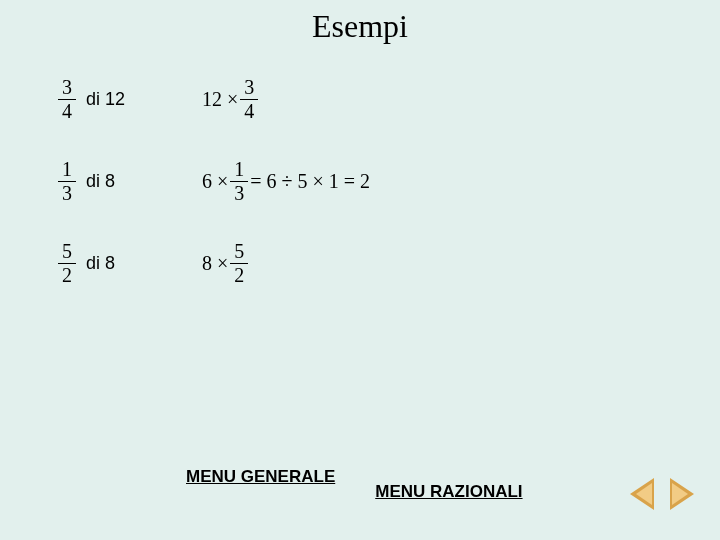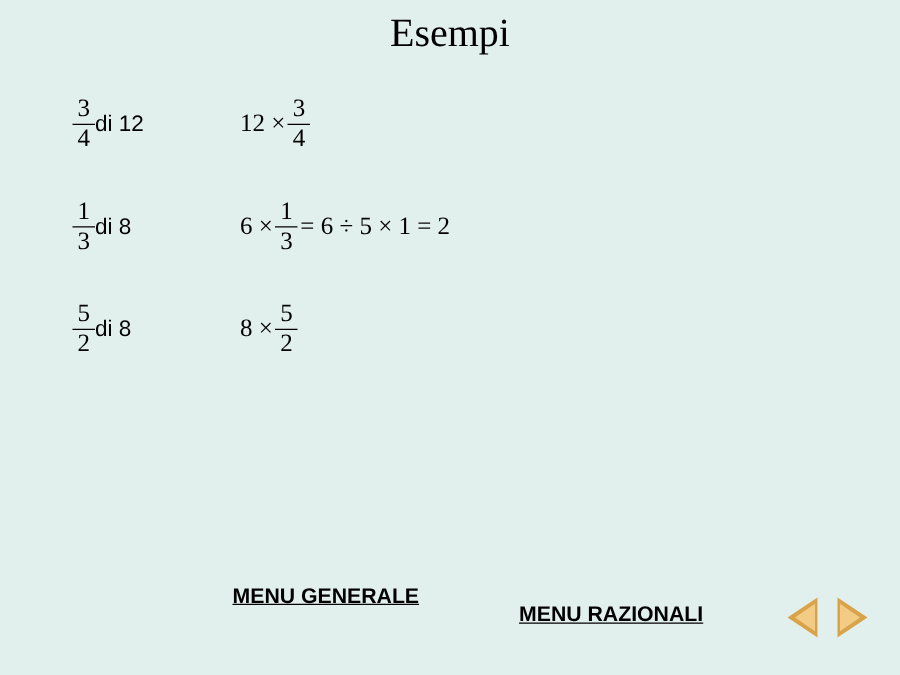--- a/index.html
+++ b/index.html
@@ -38,20 +38,21 @@
     width: 18px;
   }
   .frac .bar {
     width: 100%;
     height: 1px;
     background: #000;
     margin: 1px 0;
   }
   .di {
     font-size: 18px;
+    margin-left: 10px;
     width: 58px;
   }
   .spacer {
     width: 56px;
   }
   .expr {
     font-family: "Times New Roman", Times, serif;
     font-size: 20px;
     display: inline-flex;
     align-items: center;
@@ -59,21 +60,20 @@
   .expr .seg {
     padding: 0 2px;
   }
   .footer {
     position: absolute;
     bottom: 38px;
     left: 0;
     width: 720px;
     display: flex;
     align-items: center;
-    gap: 40px;
   }
   .link {
     font-size: 17px;
     font-weight: bold;
     text-decoration: underline;
     cursor: pointer;
   }
   .link1 { margin-left: 186px; }
   .link2 { margin-left: 40px; margin-top: 31px; }
   .navbtns {

